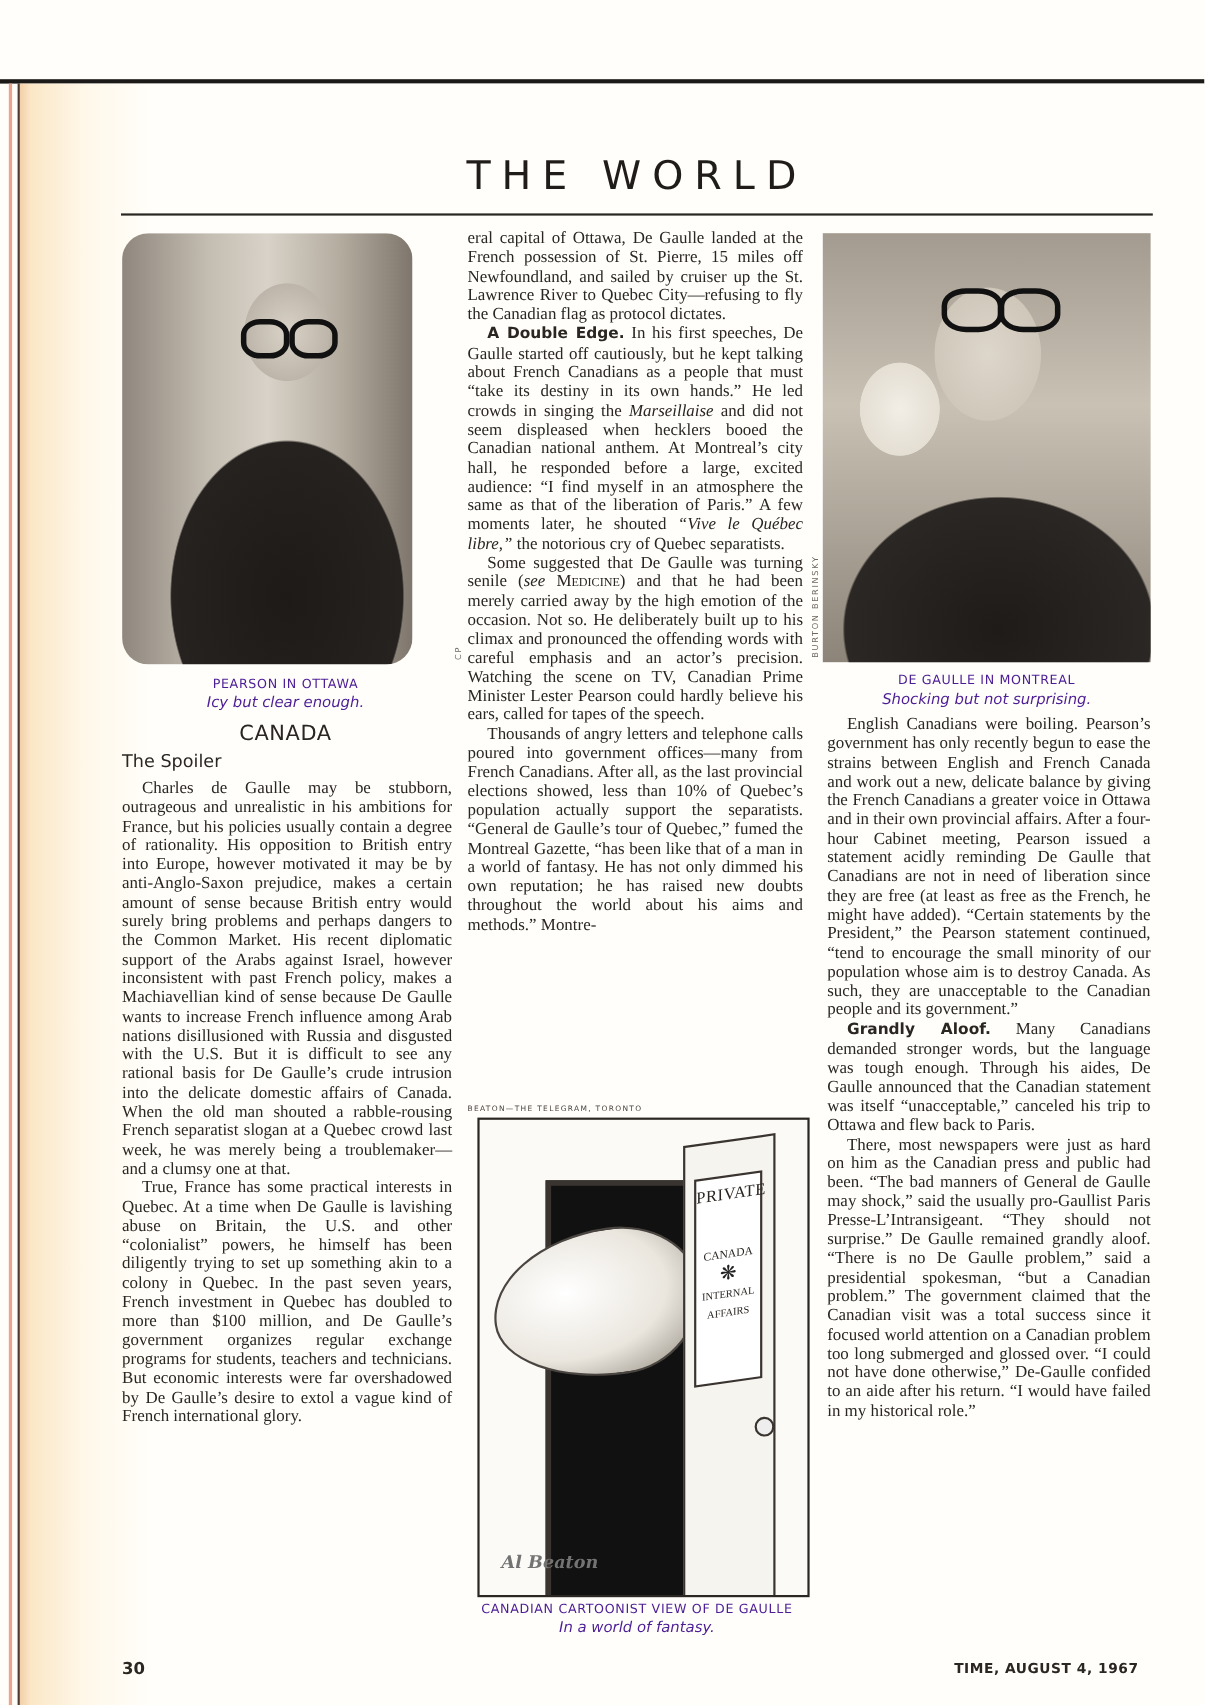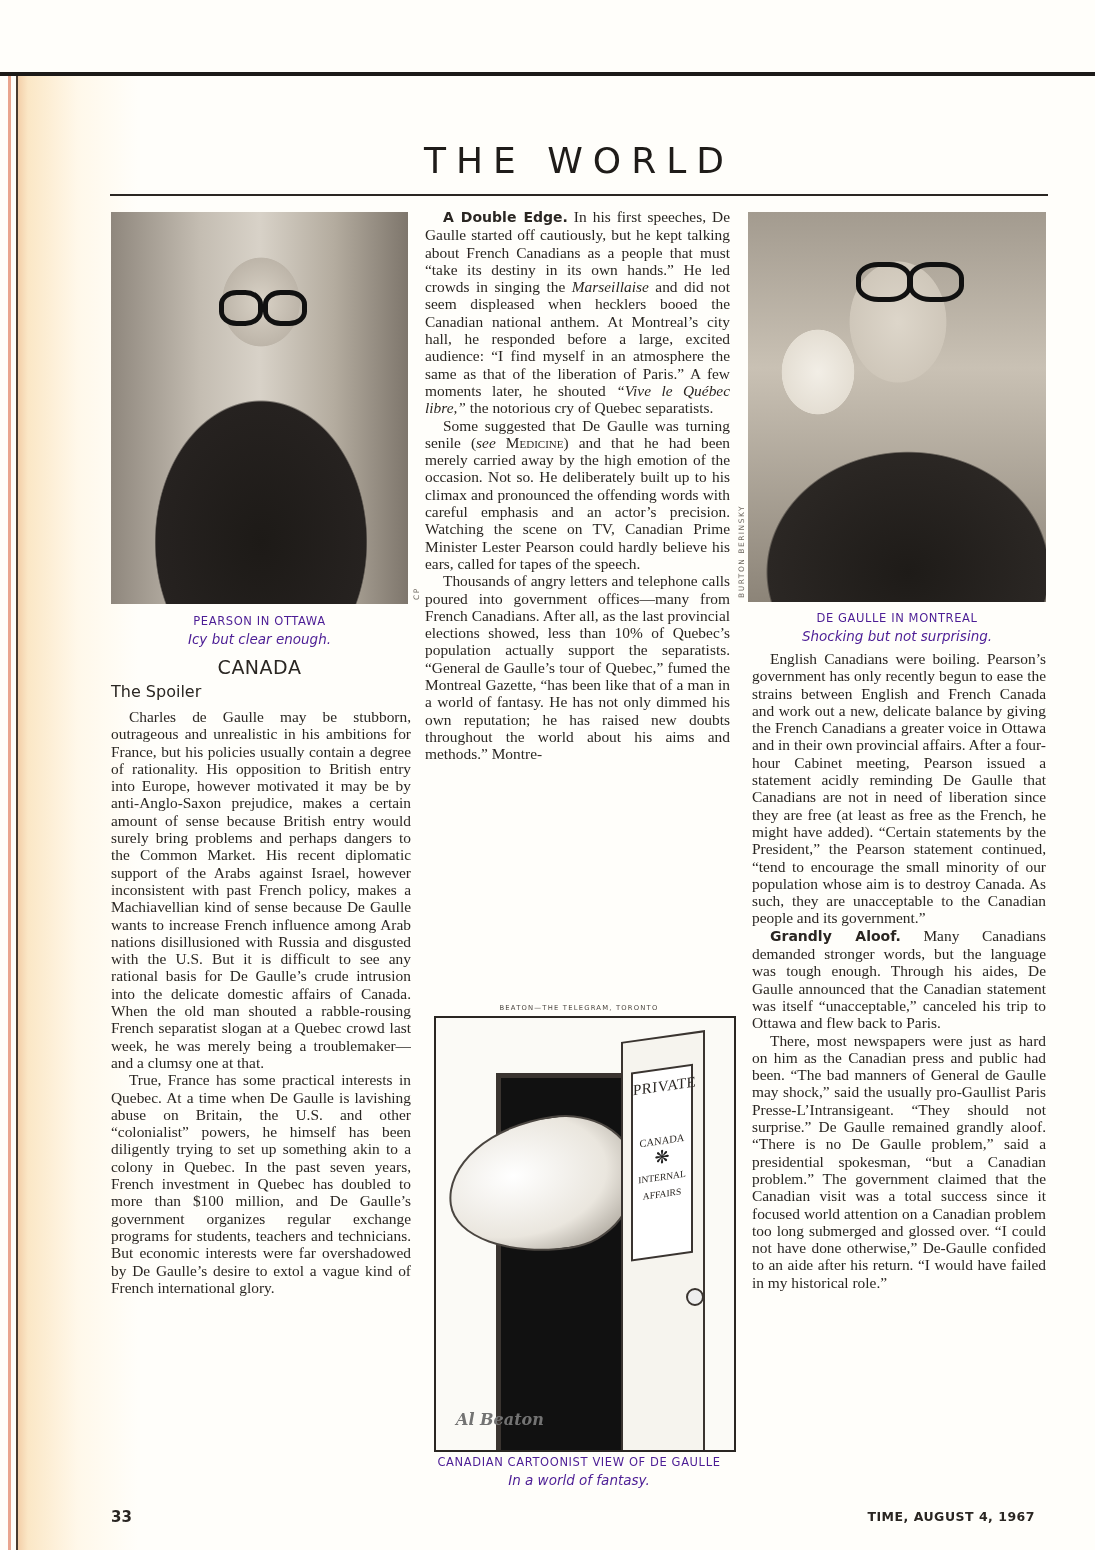--- a/index.html
+++ b/index.html
@@ -25,25 +25,26 @@
 
   .col { position: absolute; font-size: 15.4px; line-height: 17.3px; text-align: justify; hyphens: none; }
   .col p { margin: 0; text-indent: 18px; }
   .col p.noindent { text-indent: 0; }
   .col1 { left: 111px; top: 686px; width: 300px; }
   .col2 { left: 425px; top: 208px; width: 305px; }
   .col3 { left: 752px; top: 650px; width: 294px; }
 
   .photo { position: absolute; overflow: hidden; }
   .photo-pearson {
-    left: 111px; top: 212px; width: 297px; height: 392px;
+    left: 111px; top: 212px; width: 264px; height: 392px;
     background:
       radial-gradient(ellipse 70px 80px at 150px 90px, #d9d2c6 0%, #bdb5a9 55%, transparent 56%),
       radial-gradient(ellipse 150px 200px at 150px 330px, #1d1a17 0%, #262220 70%, transparent 71%),
       linear-gradient(90deg, #8f877d 0%, #c4bdb2 30%, #d8d2c8 50%, #b4ac9f 75%, #7e766c 100%);
+    border-radius: 24px;
   }
   .photo-degaulle {
     left: 748px; top: 212px; width: 298px; height: 390px;
     background:
       radial-gradient(ellipse 80px 100px at 150px 110px, #ddd6ca 0%, #cfc7ba 60%, transparent 61%),
       radial-gradient(ellipse 60px 70px at 70px 160px, #f2eee6 0%, #e4ded3 60%, transparent 61%),
       radial-gradient(ellipse 200px 170px at 160px 360px, #1e1b18 0%, #2b2724 70%, transparent 71%),
       linear-gradient(180deg, #a39b8f 0%, #c9c1b4 40%, #8c8478 100%);
   }
   .photo-label { position: absolute; left: 50%; top: 50%; transform: translate(-50%,-50%); font-family: "DejaVu Sans", sans-serif; font-size: 11px; color: rgba(255,255,255,0.0); }
@@ -63,21 +64,21 @@
   .cap2 { left: 748px; top: 611px; width: 298px; }
   .cap3 { left: 425px; top: 1455px; width: 308px; }
 
   .kicker { position: absolute; left: 111px; top: 656px; width: 297px; text-align: center; font-family: "DejaVu Sans", sans-serif; font-size: 19px; letter-spacing: 0.5px; }
   .headline { position: absolute; left: 111px; top: 682px; font-family: "DejaVu Sans", sans-serif; font-size: 16px; }
   .col1.body { top: 708px; }
 
   .run-in { font-family: "DejaVu Sans", sans-serif; font-weight: bold; font-size: 14px; }
   .smallcaps { font-variant: small-caps; }
 
-  .cartoon-credit { position: absolute; left: 425px; top: 1004px; width: 308px; text-align: center; font-family: "DejaVu Sans", sans-serif; font-size: 6.8px; letter-spacing: 1.2px; color: #4c4640; }
+  .cartoon-credit { position: absolute; left: 425px; top: 1004px; width: 308px; text-align: left; font-family: "DejaVu Sans", sans-serif; font-size: 6.8px; letter-spacing: 1.2px; color: #4c4640; }
   .cartoon {
     position: absolute; left: 434px; top: 1016px; width: 298px; height: 432px;
     border: 2px solid #2a2622; background: #fbfaf6; overflow: hidden;
   }
   .door-frame { position: absolute; left: 60px; top: 55px; width: 130px; height: 380px; border: 5px solid #3a3430; background: #111; }
   .door { position: absolute; left: 185px; top: 18px; width: 80px; height: 420px; background: #f6f4ee; border: 2px solid #3a3430; transform: skewY(-8deg); }
   .door-sign { position: absolute; left: 8px; top: 30px; width: 58px; height: 185px; border: 2px solid #3a3430; background: #fff;
     font-family: "Liberation Serif", serif; text-align: center; color: #2a2622; }
   .sign-private { font-size: 15px; margin-top: 8px; letter-spacing: 0.5px; }
   .sign-canada { font-size: 10.5px; margin-top: 40px; }
@@ -118,20 +119,21 @@
 
 <div class="kicker">CANADA</div>
 <div class="headline">The Spoiler</div>
 
 <div class="col col1 body">
   <p>Charles de Gaulle may be stubborn, outrageous and unrealistic in his ambitions for France, but his policies usually contain a degree of rationality. His opposition to British entry into Europe, however motivated it may be by anti-Anglo-Saxon prejudice, makes a certain amount of sense because British entry would surely bring problems and perhaps dangers to the Common Market. His recent diplomatic support of the Arabs against Israel, however inconsistent with past French policy, makes a Machiavellian kind of sense because De Gaulle wants to increase French influence among Arab nations disillusioned with Russia and disgusted with the U.S. But it is difficult to see any rational basis for De Gaulle’s crude intrusion into the delicate domestic affairs of Canada. When the old man shouted a rabble-rousing French separatist slogan at a Quebec crowd last week, he was merely being a troublemaker—and a clumsy one at that.</p>
   <p>True, France has some practical interests in Quebec. At a time when De Gaulle is lavishing abuse on Britain, the U.S. and other “colonialist” powers, he himself has been diligently trying to set up something akin to a colony in Quebec. In the past seven years, French investment in Quebec has doubled to more than $100 million, and De Gaulle’s government organizes regular exchange programs for students, teachers and technicians. But economic interests were far overshadowed by De Gaulle’s desire to extol a vague kind of French international glory.</p>
 </div>
 
 <div class="col col2">
+  <p class="noindent">eral capital of Ottawa, De Gaulle landed at the French possession of St. Pierre, 15 miles off Newfoundland, and sailed by cruiser up the St. Lawrence River to Quebec City—refusing to fly the Canadian flag as protocol dictates.</p>
   <p><span class="run-in">A Double Edge.</span><span> In his first speeches, De Gaulle started off cautiously, but he kept talking about French Canadians as a people that must “take its destiny in its own hands.” He led crowds in singing the </span><i>Marseillaise</i><span> and did not seem displeased when hecklers booed the Canadian national anthem. At Montreal’s city hall, he responded before a large, excited audience: “I find myself in an atmosphere the same as that of the liberation of Paris.” A few moments later, he shouted </span><i>“Vive le Québec libre,”</i><span> the notorious cry of Quebec separatists.</span></p>
   <p><span>Some suggested that De Gaulle was turning senile (</span><i>see</i><span class="smallcaps"> Medicine</span><span>) and that he had been merely carried away by the high emotion of the occasion. Not so. He deliberately built up to his climax and pronounced the offending words with careful emphasis and an actor’s precision. Watching the scene on TV, Canadian Prime Minister Lester Pearson could hardly believe his ears, called for tapes of the speech.</span></p>
   <p>Thousands of angry letters and telephone calls poured into government offices—many from French Canadians. After all, as the last provincial elections showed, less than 10% of Quebec’s population actually support the separatists. “General de Gaulle’s tour of Quebec,” fumed the Montreal Gazette, “has been like that of a man in a world of fantasy. He has not only dimmed his own reputation; he has raised new doubts throughout the world about his aims and methods.” Montre-</p>
 </div>
 
 <div class="cartoon-credit">BEATON—THE TELEGRAM, TORONTO</div>
 <div class="cartoon">
   <div class="door-frame"></div>
   <div class="nose"></div>
   <div class="door">
@@ -161,14 +163,14 @@
   <div class="cap-head">DE GAULLE IN MONTREAL</div>
   <div class="cap-sub">Shocking but not surprising.</div>
 </div>
 
 <div class="col col3">
   <p>English Canadians were boiling. Pearson’s government has only recently begun to ease the strains between English and French Canada and work out a new, delicate balance by giving the French Canadians a greater voice in Ottawa and in their own provincial affairs. After a four-hour Cabinet meeting, Pearson issued a statement acidly reminding De Gaulle that Canadians are not in need of liberation since they are free (at least as free as the French, he might have added). “Certain statements by the President,” the Pearson statement continued, “tend to encourage the small minority of our population whose aim is to destroy Canada. As such, they are unacceptable to the Canadian people and its government.”</p>
   <p><span class="run-in">Grandly Aloof.</span><span> Many Canadians demanded stronger words, but the language was tough enough. Through his aides, De Gaulle announced that the Canadian statement was itself “unacceptable,” canceled his trip to Ottawa and flew back to Paris.</span></p>
   <p>There, most newspapers were just as hard on him as the Canadian press and public had been. “The bad manners of General de Gaulle may shock,” said the usually pro-Gaullist Paris Presse-L’Intransigeant. “They should not surprise.” De Gaulle remained grandly aloof. “There is no De Gaulle problem,” said a presidential spokesman, “but a Canadian problem.” The government claimed that the Canadian visit was a total success since it focused world attention on a Canadian problem too long submerged and glossed over. “I could not have done otherwise,” De-Gaulle confided to an aide after his return. “I would have failed in my historical role.”</p>
 </div>
 
-<div class="footer-page">33</div>
+<div class="footer-page">30</div>
 <div class="footer-issue">TIME, AUGUST 4, 1967</div>
 
 </body></html>

